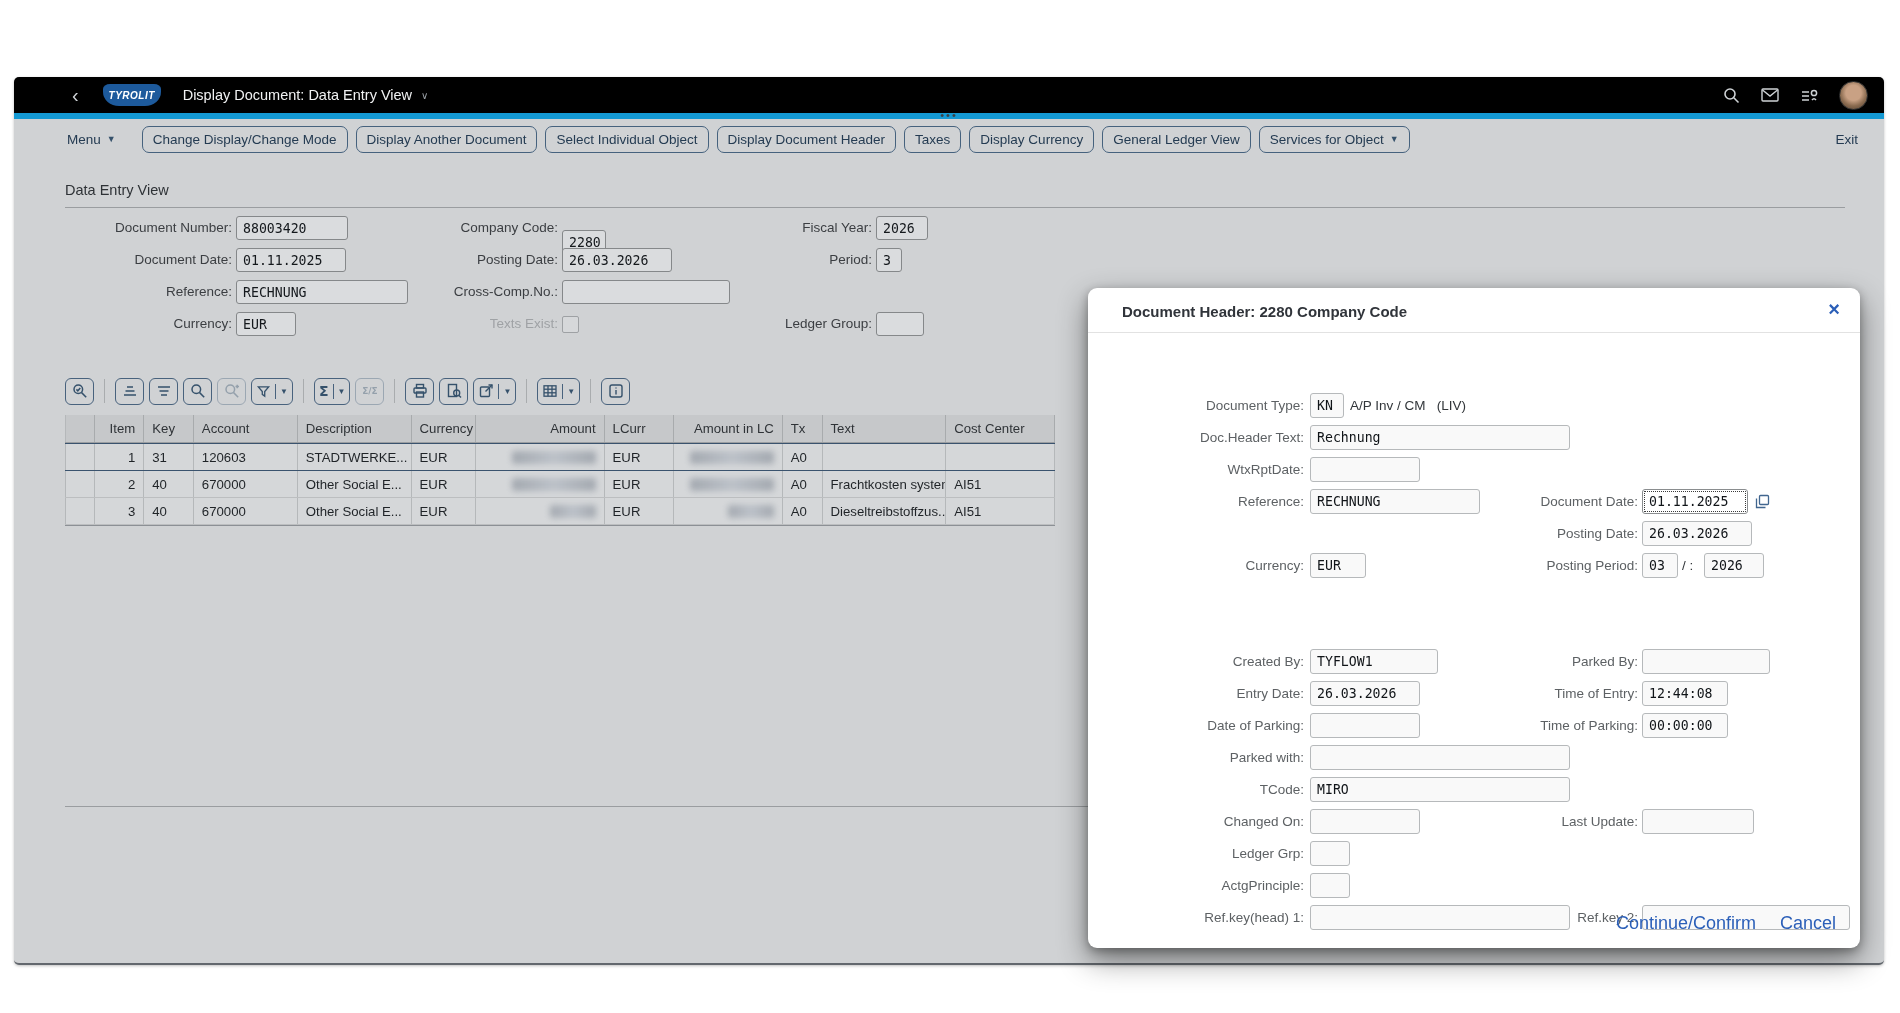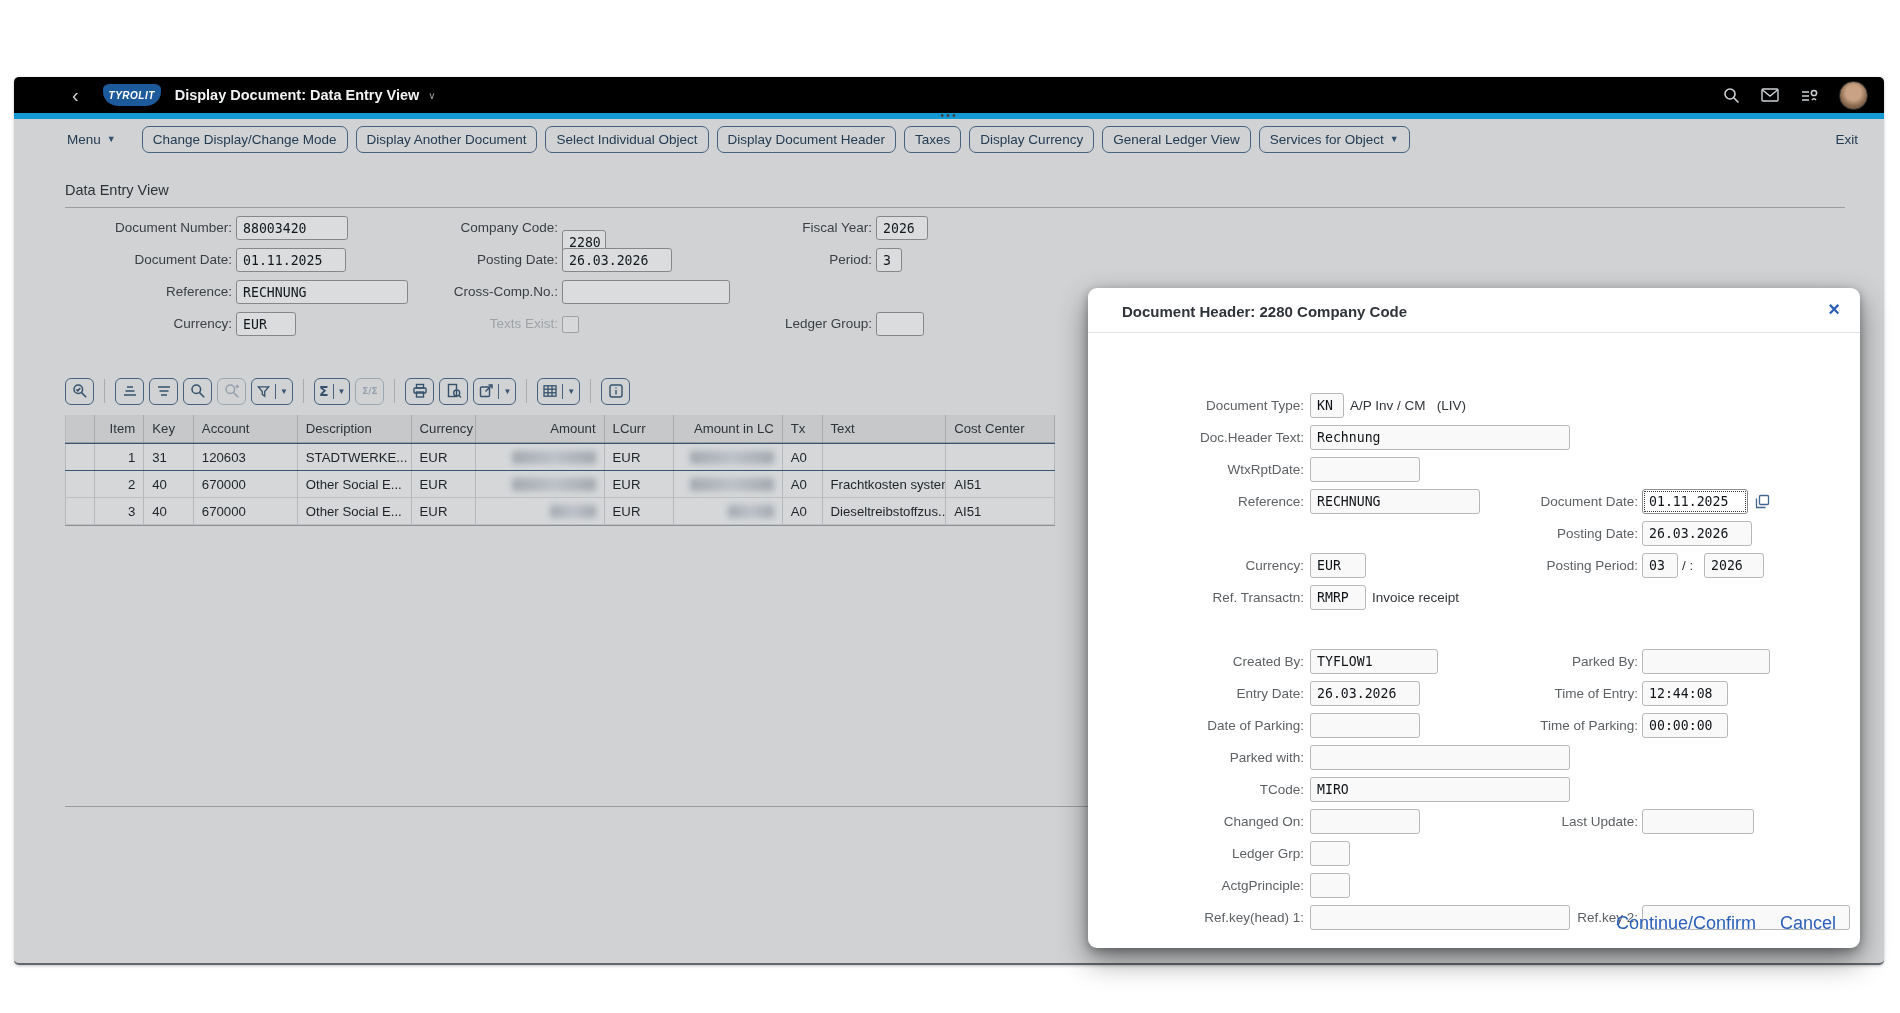--- a/index.html
+++ b/index.html
@@ -9,21 +9,21 @@
   #frame{position:absolute;left:14px;top:77px;width:1870px;height:886px;background:#d0d2d4;
          border-radius:5px;border-bottom:2px solid #63686e;box-shadow:0 1px 3px rgba(0,0,0,.25);}
   
   .topbar{position:absolute;left:0;top:0;width:100%;height:36px;background:#000;
           border-radius:5px 5px 0 0;display:flex;align-items:center;}
   .backbtn{color:#cfd3d6;font-size:20px;line-height:1;margin-left:58px;cursor:pointer;}
   .brand{margin-left:24px;width:58px;height:22px;background:#1d5a9c;color:#fff;
          display:flex;align-items:center;justify-content:center;
          font-size:10px;font-weight:bold;font-style:italic;letter-spacing:.5px;
          border-radius:7px 7px 16px 16px / 5px 5px 14px 14px;}
-  .shelltitle{margin-left:14px;color:#f1f2f3;font-size:14.5px;font-weight:700;}
+  .shelltitle{margin-left:22px;color:#f1f2f3;font-size:14.5px;font-weight:400;}
   .title-chev{color:#9aa0a6;font-size:10px;margin-left:9px;}
   .shell-right{margin-left:auto;display:flex;align-items:center;gap:21px;margin-right:16px;}
   .sicon{width:18px;height:18px;display:flex;align-items:center;justify-content:center;}
   .avatar{width:27px;height:27px;border-radius:50%;
           background:radial-gradient(circle at 50% 40%, #c9a184 0 36%, #8a6b50 62%, #4a392b 100%);
           border:1px solid #333;}
   .accent{position:absolute;left:0;top:36px;width:100%;height:6px;background:#1499d3;}
   .grip{position:absolute;left:50%;top:33px;transform:translateX(-50%);
         color:#3c4043;font-size:11px;letter-spacing:2px;line-height:10px;}
   
@@ -384,25 +384,20 @@
         <span class="din" style="left:520px;width:110px">26.03.2026</span>
       </div>
       <div class="drow" style="top:221px">
         <span class="dlbl">Currency:</span>
         <span class="din" style="left:188px;width:56px">EUR</span>
         <span class="dlbl2">Posting Period:</span>
         <span class="din" style="left:520px;width:36px">03</span>
         <span class="psep" style="left:560px">/ :</span>
         <span class="din" style="left:582px;width:60px">2026</span>
       </div>
-      <div class="drow" style="top:253px">
-        <span class="dlbl">Ref. Transactn:</span>
-        <span class="din" style="left:188px;width:56px">RMRP</span>
-        <span class="dsuffix" style="left:250px">Invoice receipt</span>
-      </div>
       <div class="drow" style="top:317px">
         <span class="dlbl">Created By:</span>
         <span class="din" style="left:188px;width:128px">TYFLOW1</span>
         <span class="dlbl2">Parked By:</span>
         <span class="din" style="left:520px;width:128px"></span>
       </div>
       <div class="drow" style="top:349px">
         <span class="dlbl">Entry Date:</span>
         <span class="din" style="left:188px;width:110px">26.03.2026</span>
         <span class="dlbl2">Time of Entry:</span>

